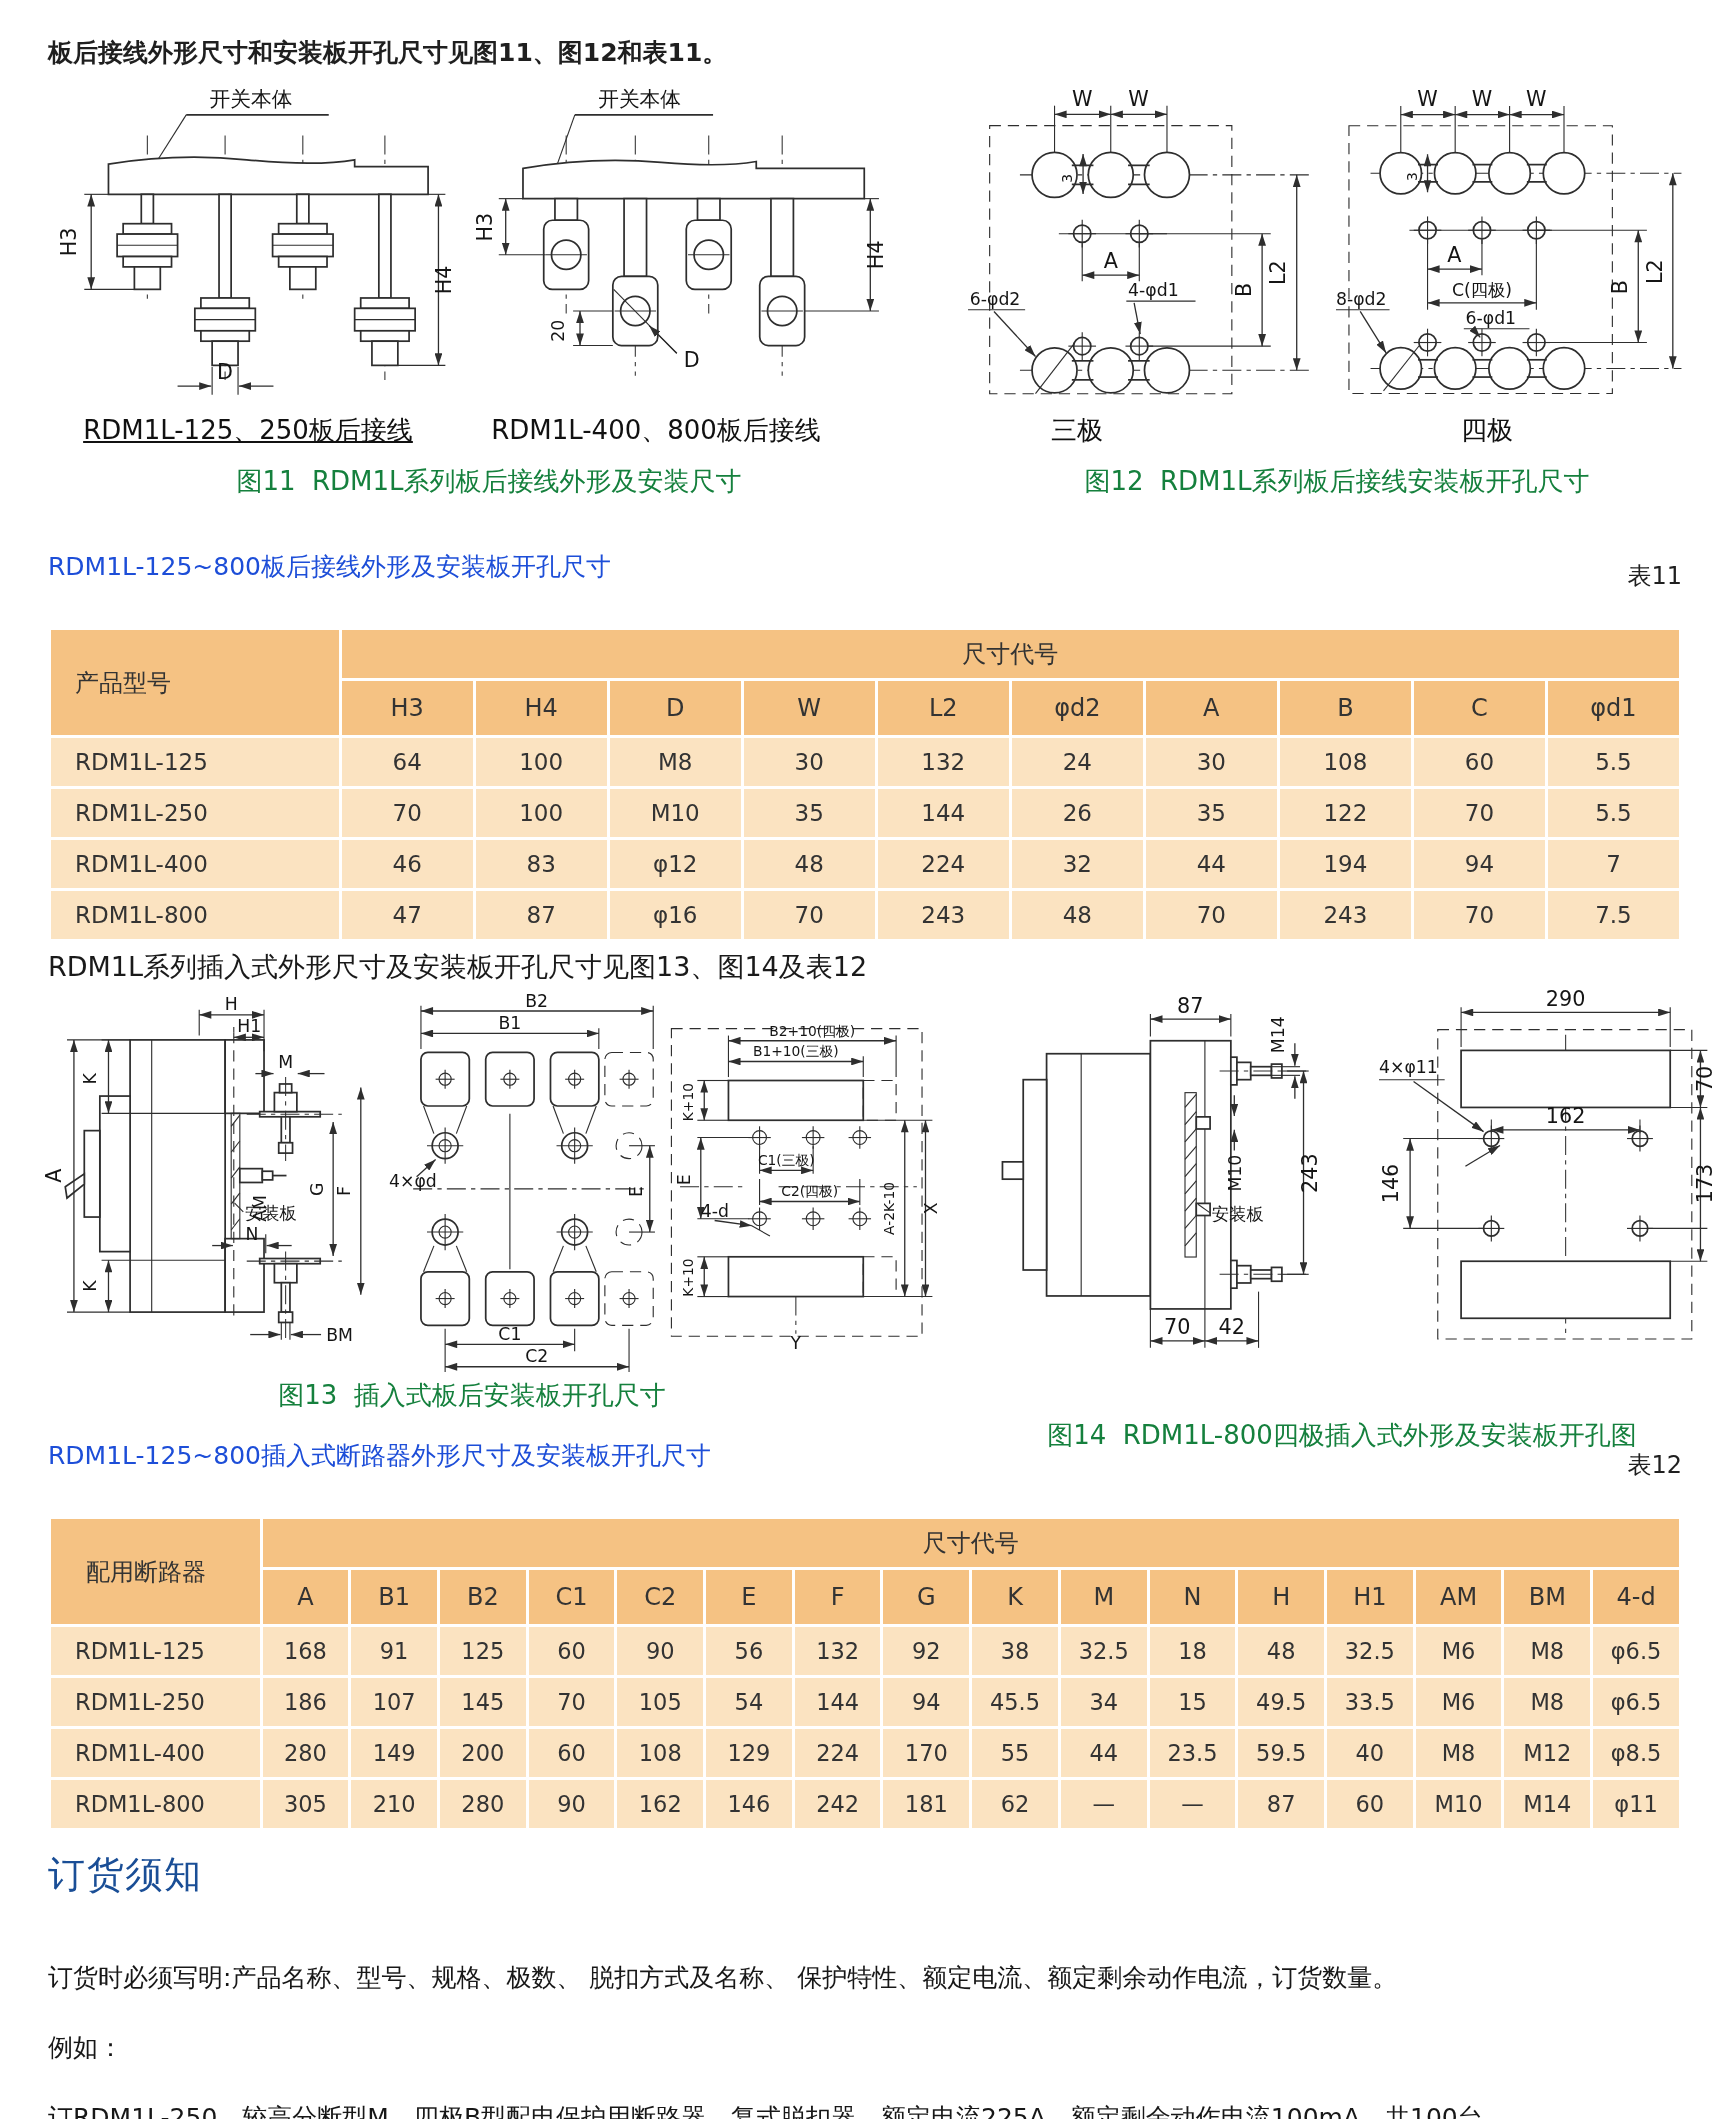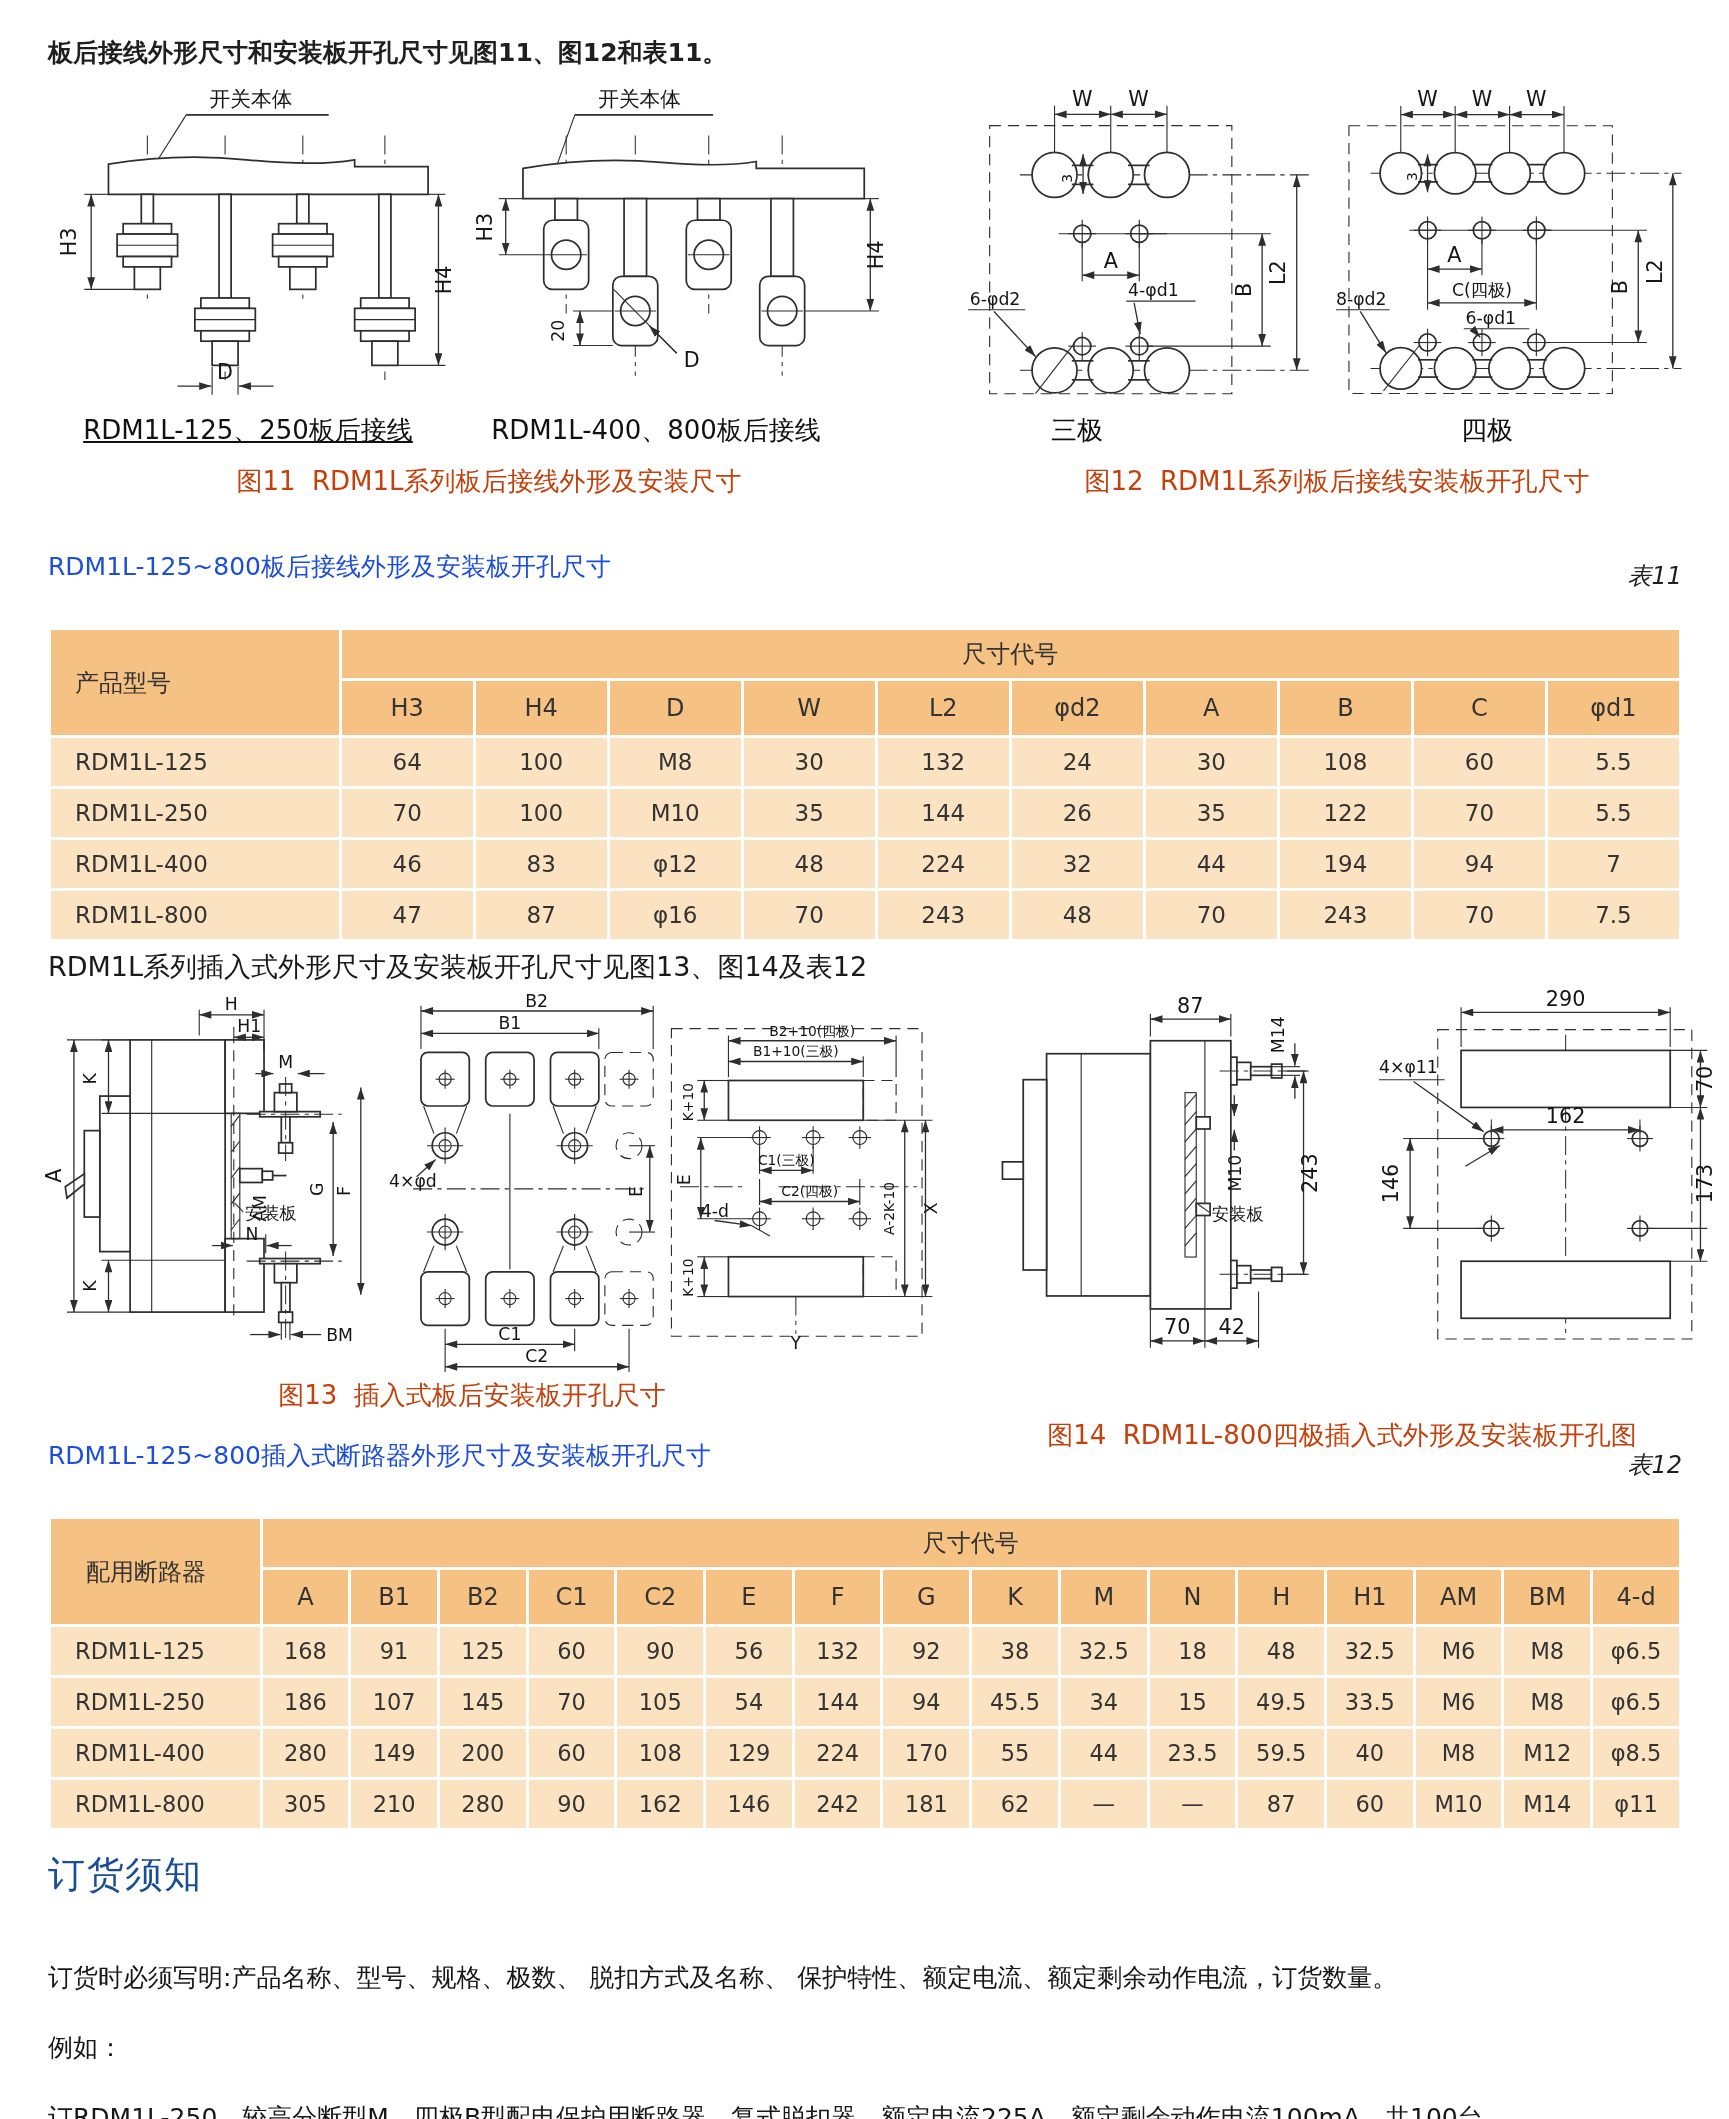--- a/index.html
+++ b/index.html
@@ -1,23 +1,23 @@
 <!DOCTYPE html>
 <html style="--hdr: #f5c283; --row: #fbe3c1; --blue: #1a4e96;font-size:14px"><head>
 <meta charset="utf-8">
 <style>
   html,body{margin:0;padding:0;background:#fff;}
   #page{position:relative;width:1729px;height:2119px;background:#fff;overflow:hidden;
         font-family:"DejaVu Sans","Liberation Sans",sans-serif;color:#222;}
   .t{position:absolute;white-space:pre-wrap;}
   .intro{font-size:25px;color:#1f1f1f;}
   .subcap{font-size:26px;color:#111;text-align:center;}
-  .figcap{font-size:26px;color:#c2410c;text-align:center;}
+  .figcap{font-size:26px;color:#15803d;text-align:center;}
   .ttitle{font-size:25px;color:#1d4ed8;}
-  .ttag{font-size:24px;color:#1f1f1f;text-align:right;font-style:italic;}
+  .ttag{font-size:24px;color:#1f1f1f;text-align:right;}
   .sec2{font-size:27px;color:#1a1a1a;}
   .ordhead{font-size:37px;color:var(--blue);letter-spacing:1.7px;}
   .ordline{font-size:25px;color:#171717;line-height:38px;}
   svg{position:absolute;overflow:visible;}
   .ln{stroke:#2e2e2e;stroke-width:2;fill:none;}
   .fillw{fill:#fff;}
   .thin{stroke:#2e2e2e;stroke-width:1.3;fill:none;}
   .dash{stroke-dasharray:13 8;}
   .cl{stroke:#2e2e2e;stroke-width:1.2;fill:none;stroke-dasharray:22 6 5 6;}
   .dim{stroke:#2e2e2e;stroke-width:1.5;fill:none;}

